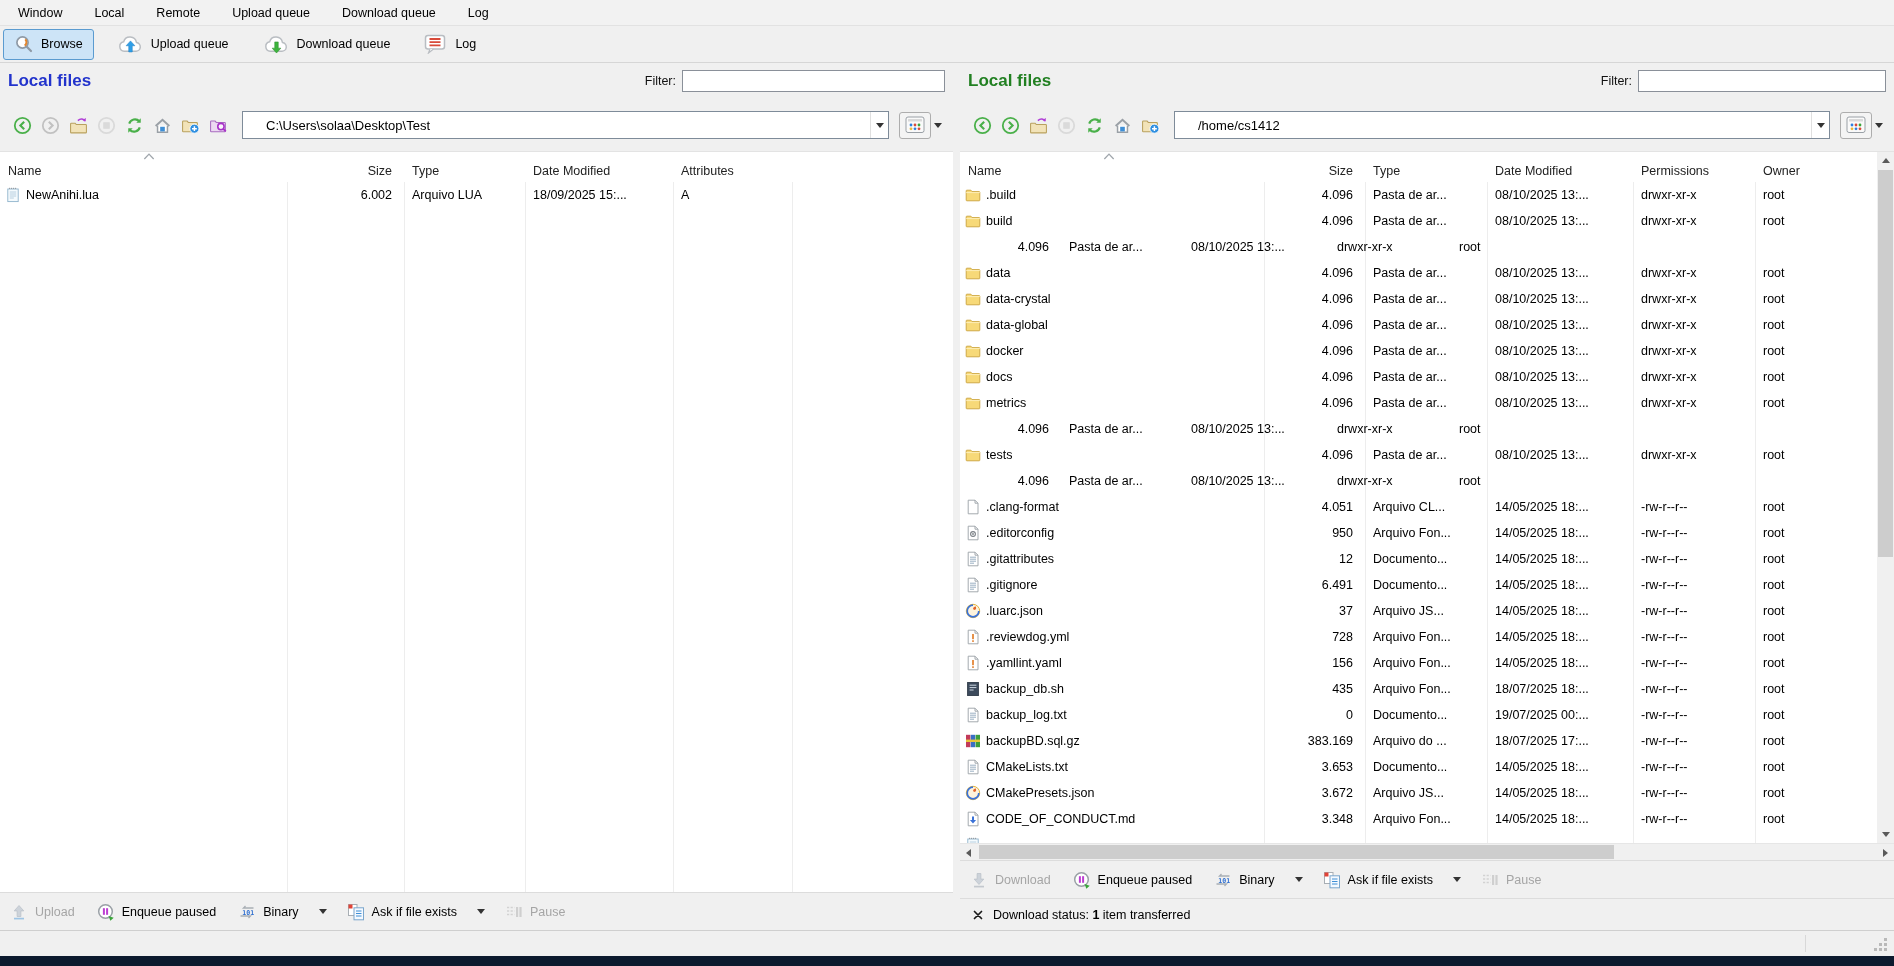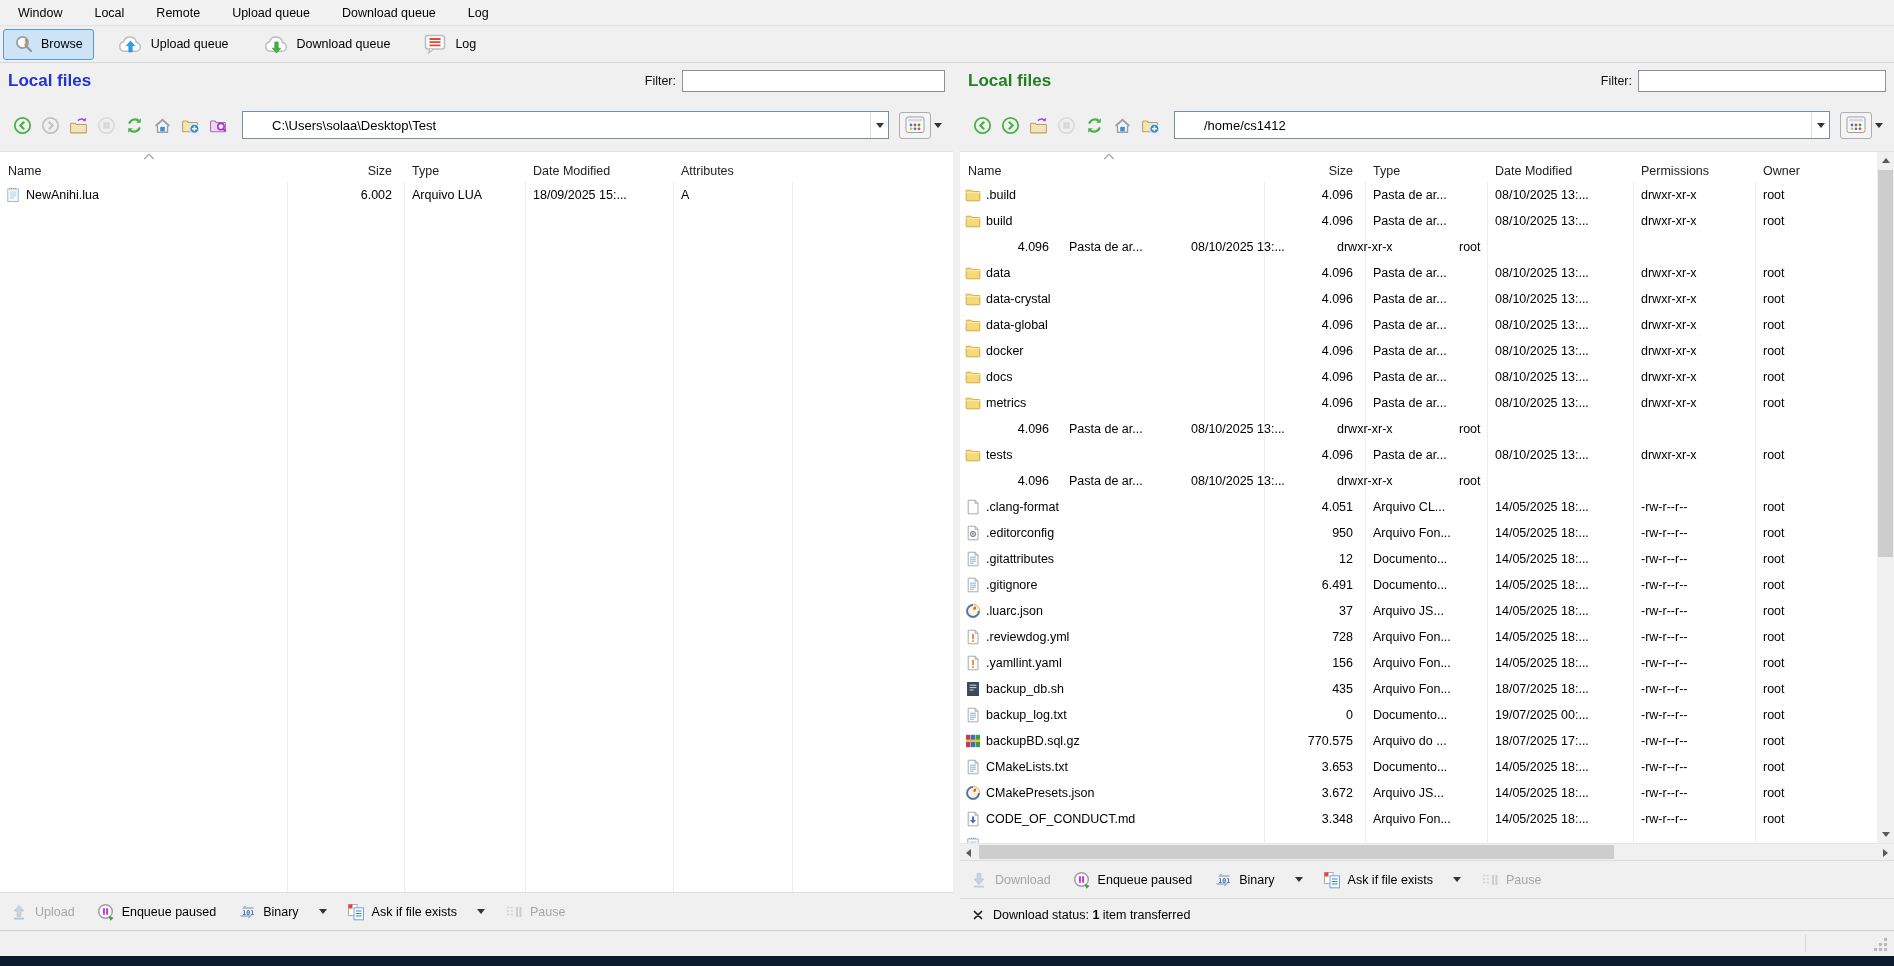--- a/index.html
+++ b/index.html
@@ -28,21 +28,21 @@
   .ptitle.localc{color:var(--local-title,#2233cc);}
   .ptitle.remotec{color:var(--remote-title,#228022);}
   .filterbox{margin-left:auto; display:flex; align-items:center; gap:6px;}
   .filter-input{width:263px; height:22px; border:1px solid #8a9099; background:#fff; padding:0 4px; font:12.5px "Liberation Sans",sans-serif;}
   .panel.remote .filter-input{width:248px;}
   
   .navrow{height:52px; display:flex; align-items:center; padding:0 8px;}
   .nav-btn{width:28px; height:28px; display:flex; align-items:center; justify-content:center; border-radius:3px;}
   .nav-btn.disabled{filter:grayscale(1) opacity(.5);}
   .pathcombo{flex:1; height:28px; margin-left:10px; border:1px solid #7e8b99; background:#fff; display:flex; align-items:stretch;}
-  .path-input{flex:1; border:none; outline:none; padding:0 13px; font:13px "Liberation Sans",sans-serif;margin-left:16px;}
+  .path-input{flex:1; border:none; outline:none; padding:0 23px; font:13px "Liberation Sans",sans-serif;}
   .combo-drop{width:18px; display:flex; align-items:center; justify-content:center; border-left:1px solid #e0e0e0; background:#fff;}
   .caret{width:0; height:0; border-left:4px solid transparent; border-right:4px solid transparent; border-top:5px solid #333;}
   .viewbtn{width:32px; height:27px; margin-left:10px; border:1px solid #adadad; border-radius:3px; background:#f4f4f4; display:flex; align-items:center; justify-content:center;}
   .view-caret{width:14px; height:27px; display:flex; align-items:center; justify-content:center;}
   
   .list-wrap{flex:1; position:relative; background:#fff; border-top:1px solid #e3e3e3; overflow:hidden;}
   .list-inner{position:absolute; inset:0;}
   .panel.remote .list-inner{right:17px;}
   .vline{position:absolute; top:0; bottom:0; width:1px; background:#ededed;}
   .colheader{height:30px; display:flex; align-items:center; position:relative; background:#fff; z-index:2;}
@@ -788,21 +788,21 @@
                   <span class="icn" style="width:16px;height:16px">
                     <svg viewBox="0 0 16 16">
                       <rect x="1" y="1.8" width="4.4" height="12.4" fill="#c23b5a"></rect>
                       <rect x="5.8" y="1.8" width="4.4" height="12.4" fill="#3a6fc4"></rect>
                       <rect x="10.6" y="1.8" width="4.4" height="12.4" fill="#3d9e3d"></rect>
                       <rect x="1" y="6.6" width="14" height="2.4" fill="#e8c53a"></rect>
                     </svg>
                   </span>
                   <span>backupBD.sql.gz</span>
                 </span>
-                <span class="cell num" style="width:101px">770.575</span>
+                <span class="cell num" style="width:101px">383.169</span>
                 <span class="cell" style="width:122px">Arquivo do ...</span>
                 <span class="cell" style="width:146px">18/07/2025 17:...</span>
                 <span class="cell" style="width:122px">-rw-r--r--</span>
                 <span class="cell" style="width:122px">root</span>
               </div>
               <div class="row">
                 <span class="cell namec" style="width:304px">
                   <span class="icn" style="width:16px;height:16px">
                     <svg viewBox="0 0 16 16">
                       <path d="M3.2 1.2h6.8l3 3v10.6H3.2z" fill="#fff" stroke="#9aa0a6" stroke-width=".9"></path>

